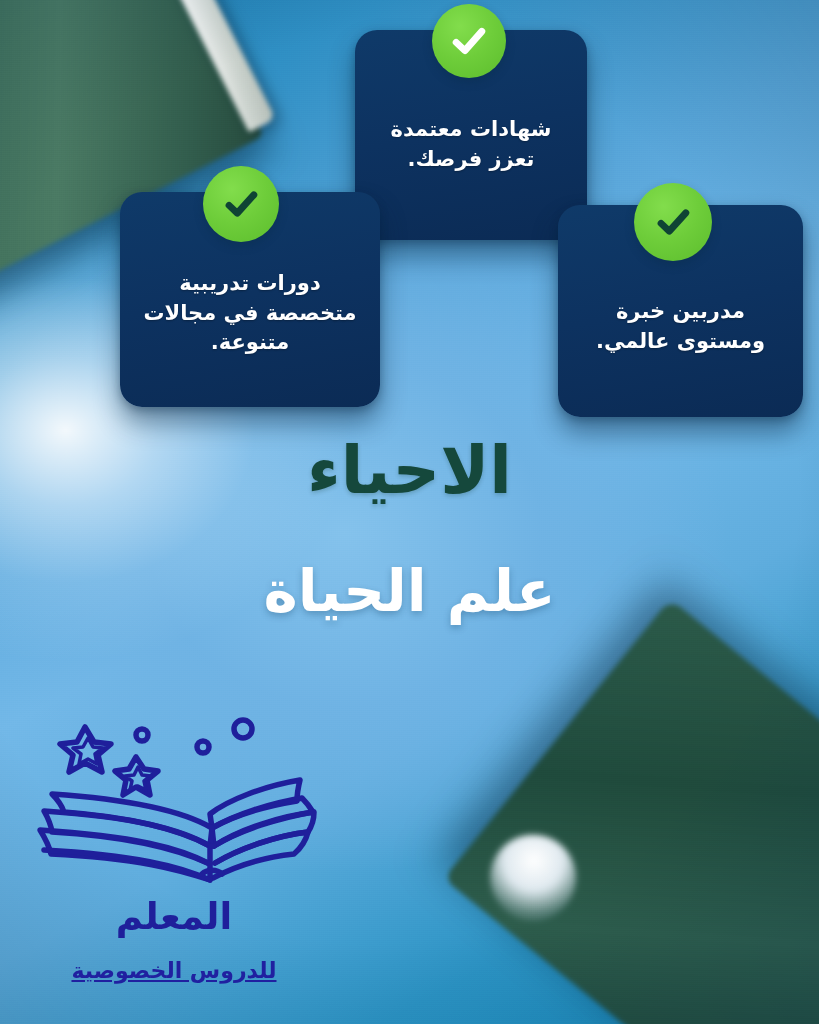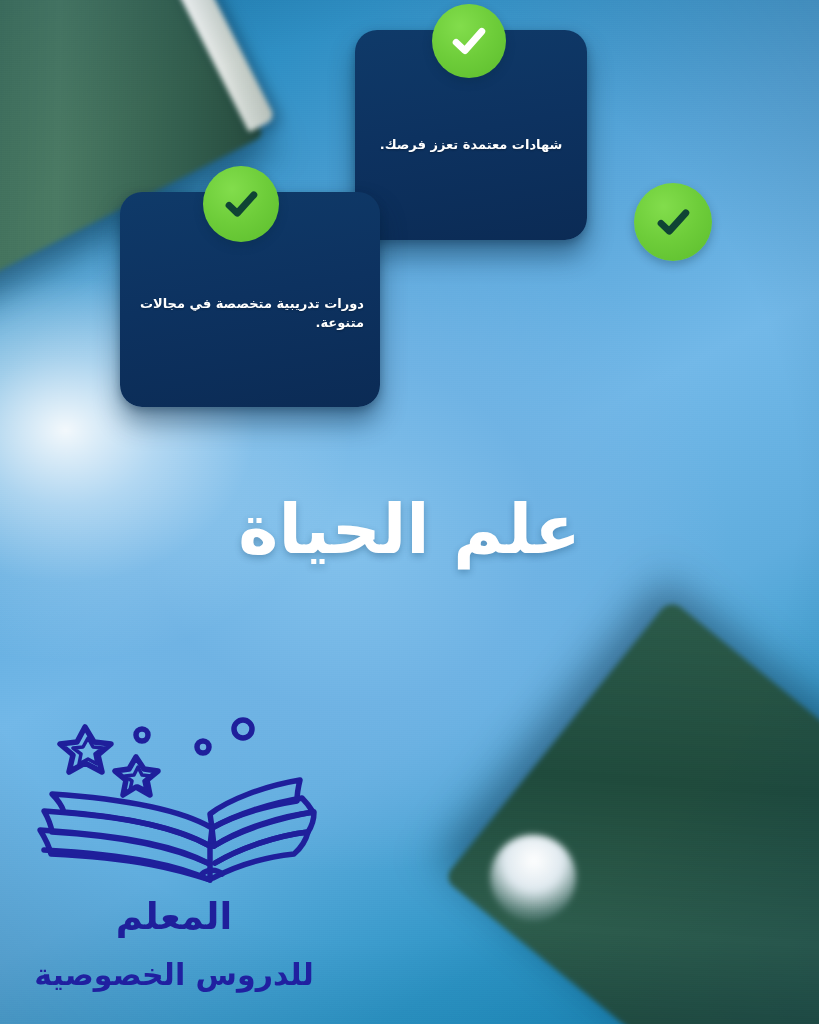--- a/index.html
+++ b/index.html
@@ -118,22 +118,23 @@
     position: absolute;
     border-radius: 22px;
     background: linear-gradient(170deg, #0f3a69 0%, #0d3260 48%, #0b2b55 100%);
     box-shadow: 0 16px 26px rgba(5,34,60,.45), 0 3px 8px rgba(5,34,60,.30);
     display: flex;
     align-items: center;
     justify-content: center;
   }
   .card .card-text {
     color: #ffffff;
-    font-size: 13px;
+    font-size: 21px;
     line-height: 1.42;
+    text-align: center;
     font-weight: 600;
     letter-spacing: .1px;
     padding: 0 16px;
     direction: rtl;
     text-shadow: 0 1px 2px rgba(0,0,0,.28);
   }
 
   
   .card-top   { left: 355px; top: 30px;  width: 232px; height: 210px; }
   .card-left  { left: 120px; top: 192px; width: 260px; height: 215px; }
@@ -173,21 +174,21 @@
     font-size: 66px;
     font-weight: 800;
     line-height: 1.0;
     letter-spacing: 1px;
     direction: rtl;
     margin: 0;
     text-shadow: 0 2px 4px rgba(8,46,38,.22);
   }
   .title-white {
     color: #ffffff;
-    font-size: 68px;
+    font-size: 58px;
     font-weight: 800;
     line-height: 1.0;
     letter-spacing: 2px;
     direction: rtl;
     margin: 58px 0 0 0;
     text-shadow: 0 3px 7px rgba(12,60,95,.30);
   }
 
   
   .logo {
@@ -211,24 +212,25 @@
     direction: rtl;
     line-height: 1;
   }
   .logo-sub {
     position: absolute;
     left: 0;
     right: 0;
     top: 252px;
     text-align: center;
     color: #2020a0;
-    font-size: 30px;
+    font-size: 22px;
     font-weight: 600;
     direction: rtl;
     line-height: 1;
+    text-decoration: underline;
   }
 </style>
 </head>
 <body>
 
 <div id="poster">
 
   <div class="bg-base"></div>
 
   <div class="book-tl">
@@ -257,29 +259,33 @@
 
     <div class="card card-left">
       <div class="card-text">دورات تدريبية متخصصة في مجالات متنوعة.</div>
     </div>
     <div class="check check-left">
       <svg viewBox="0 0 48 48" aria-hidden="true">
         <path d="M11 25.5 L20 34 L38 14" fill="none" stroke="#0f4434" stroke-width="7.5" stroke-linecap="round" stroke-linejoin="round"></path>
       </svg>
     </div>
 
+    <div class="card card-right">
+      <div class="card-text">مدربين خبرة ومستوى عالمي.</div>
+    </div>
     <div class="check check-right">
       <svg viewBox="0 0 48 48" aria-hidden="true">
         <path d="M11 25.5 L20 34 L38 14" fill="none" stroke="#0f4434" stroke-width="7.5" stroke-linecap="round" stroke-linejoin="round"></path>
       </svg>
     </div>
 
   </div>
 
   <div class="headings">
+    <div class="title-green">الاحياء</div>
     <div class="title-white">علم الحياة</div>
   </div>
 
   <div class="logo">
     <svg class="logo-mark" viewBox="0 0 320 200">
       <g fill="none" stroke="#1f1f9b" stroke-width="5.5" stroke-linejoin="round" stroke-linecap="round">
 
         <path d="M71 19 L80 34 L97 36 L84 47 L88 64 L71 55 L55 64 L59 47 L46 36 L63 34 Z"></path>
         <path d="M74 30 L79 39 L89 40 L81 46 L83 56 L74 51 L65 56 L67 46 L59 40 L69 39 Z" stroke-width="3.5"></path>
         <path d="M122 49 L130 61 L144 63 L133 72 L136 87 L122 79 L109 87 L112 72 L101 63 L115 61 Z"></path>

